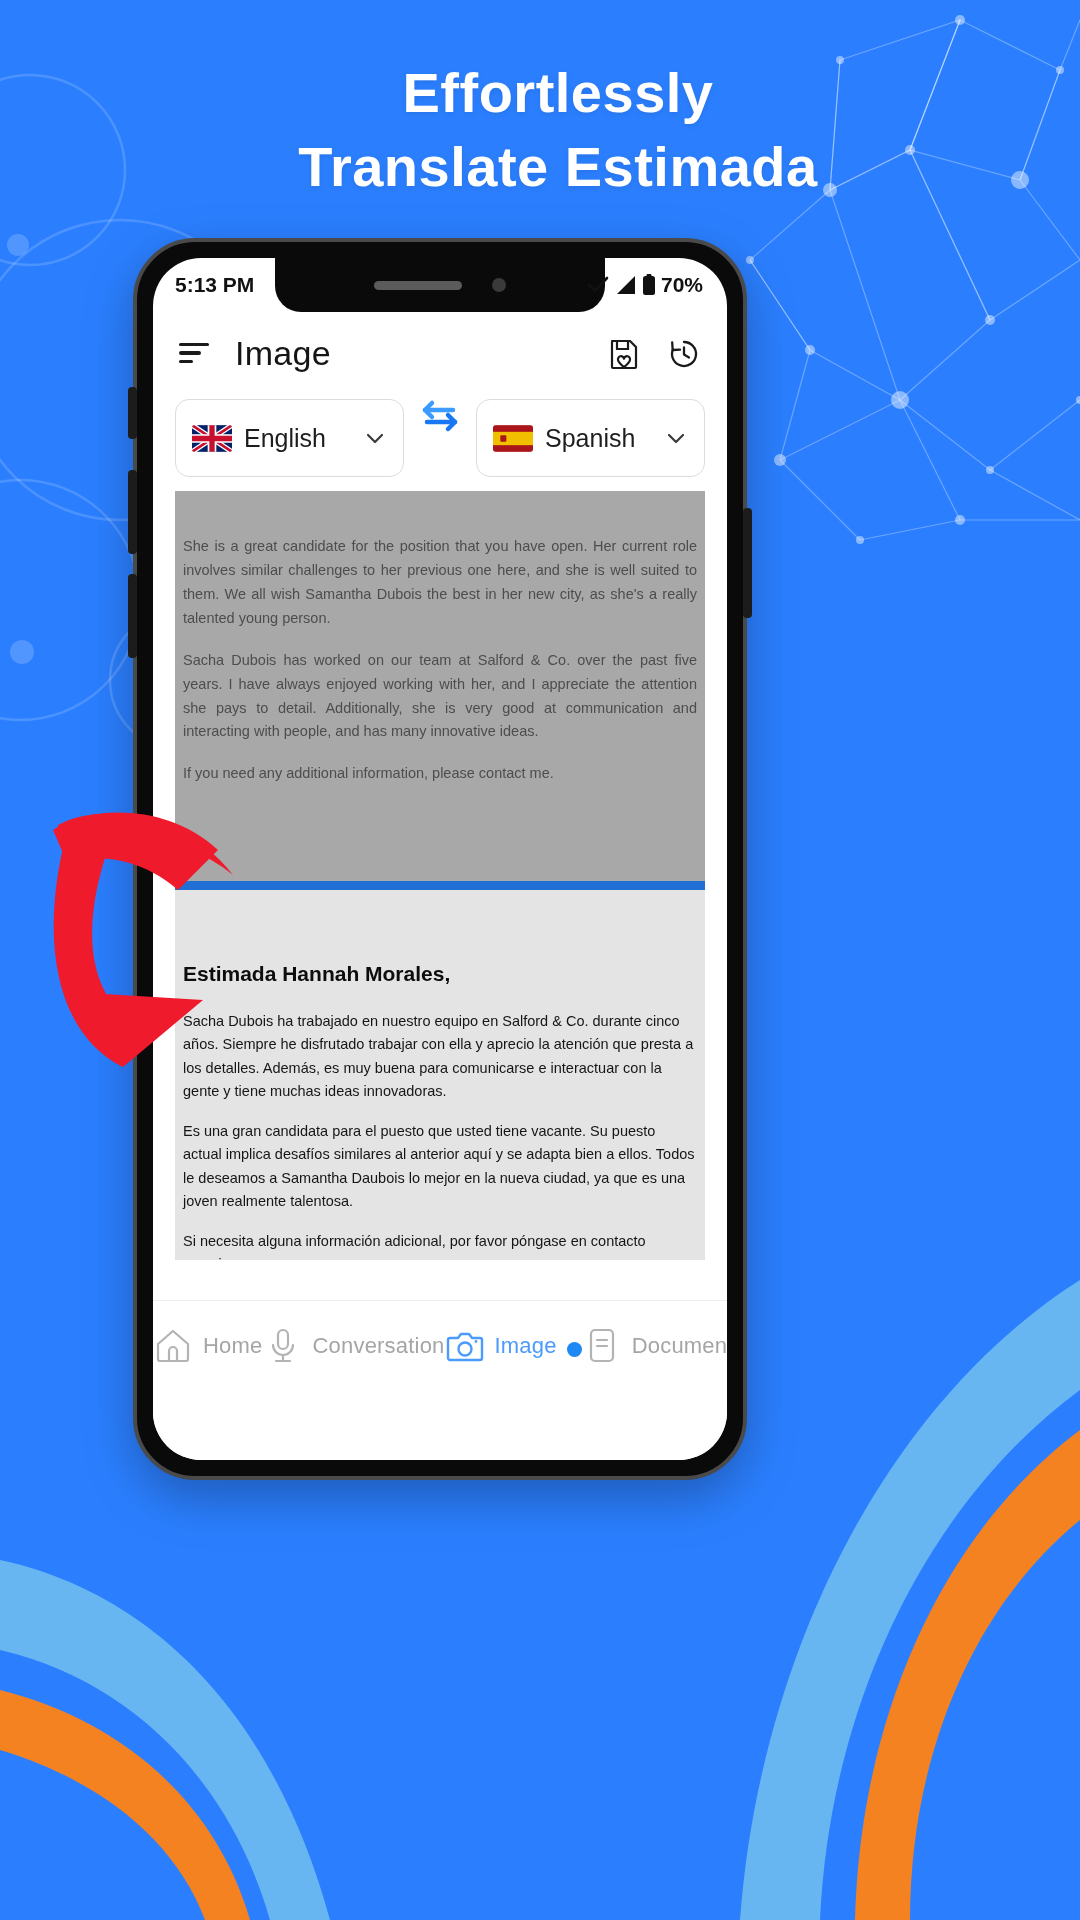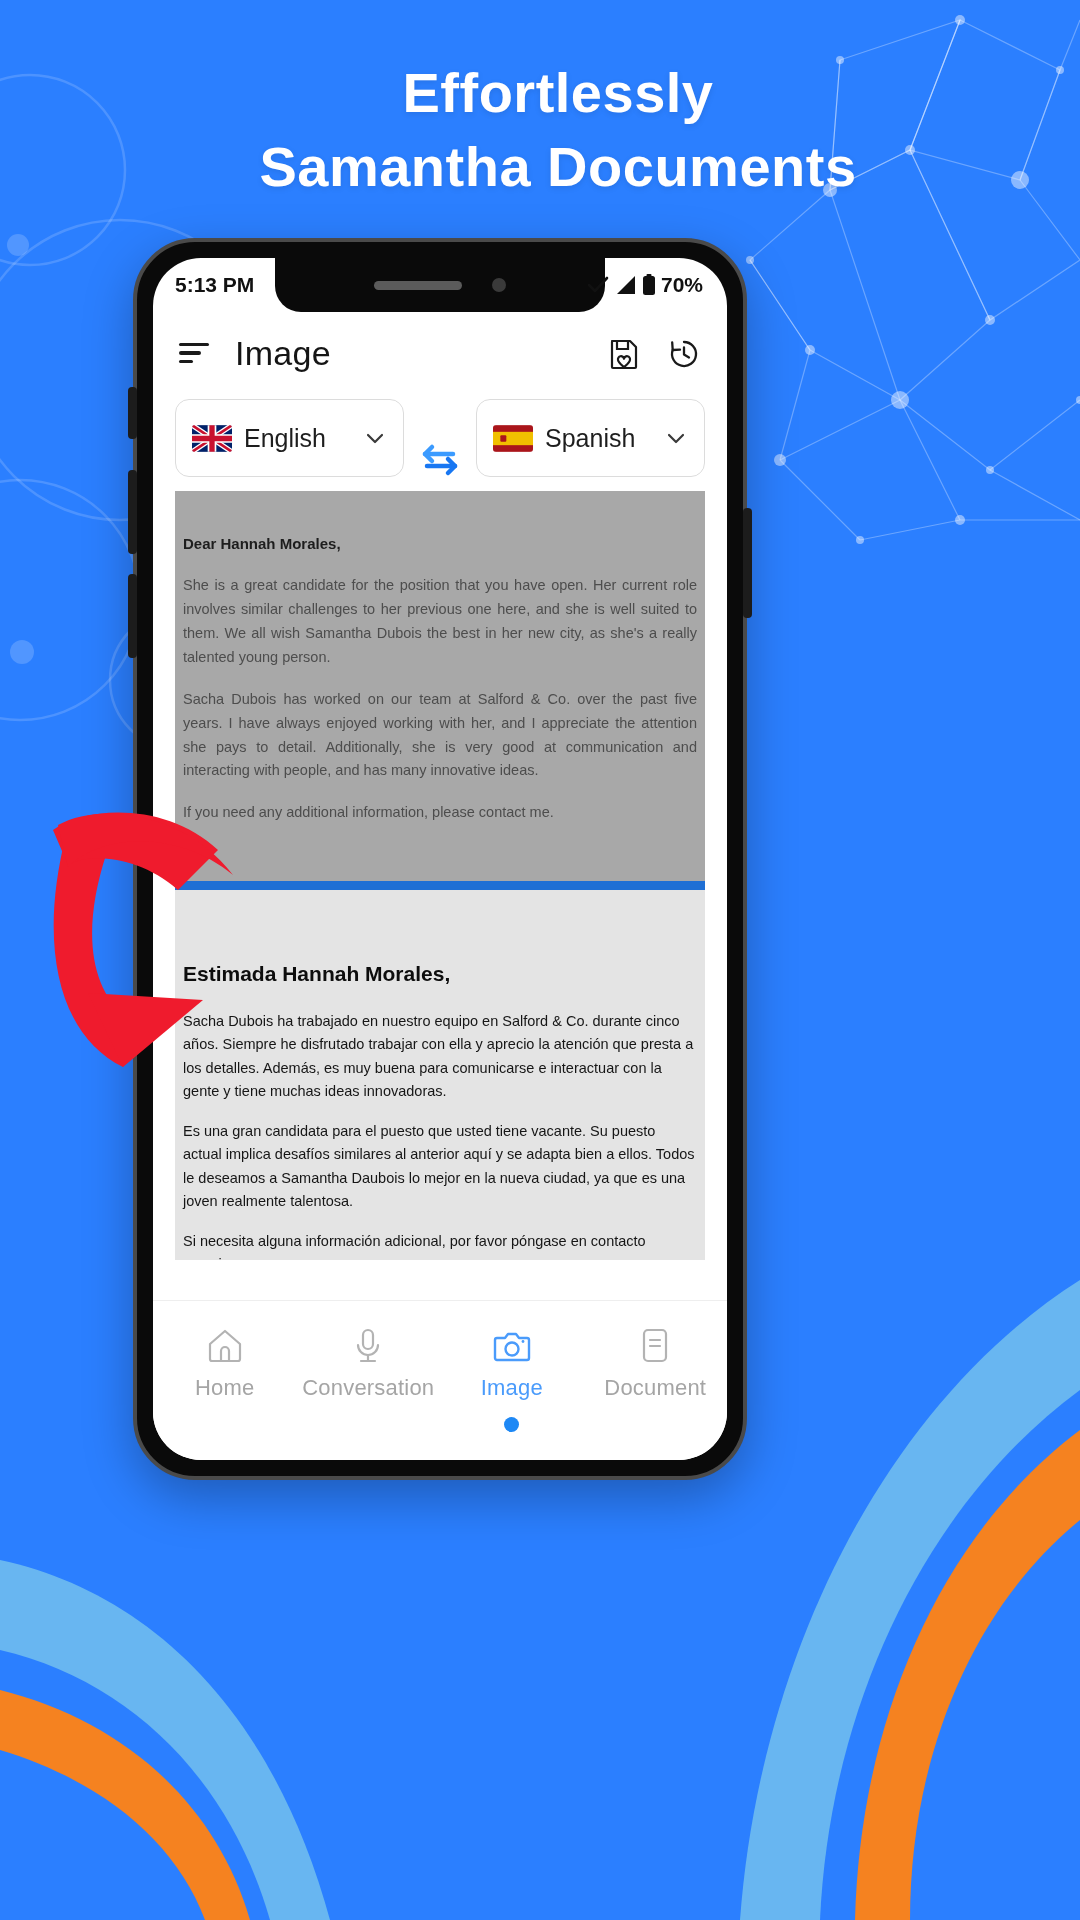--- a/index.html
+++ b/index.html
@@ -103,21 +103,21 @@
   .menu-icon i:nth-child(3) { width: 14px; }
   .app-title {
     font-size: 34px; color: #151515;
     margin-left: 26px; font-weight: 400; letter-spacing: 0.3px;
   }
   .header-actions { margin-left: auto; display: flex; align-items: center; gap: 26px; }
   .header-actions svg { display: block; }
 
   
   .lang-row {
-    display: flex; align-items: flex-end;
+    display: flex; align-items: flex-start;
     padding: 8px 22px 0 22px;
     gap: 10px;
   }
   .lang-select {
     flex: 1 1 0;
     height: 78px;
     border: 1.5px solid #dcdcdc;
     border-radius: 14px;
     background: #fff;
     display: flex; align-items: center;
@@ -159,21 +159,21 @@
   .bottom-nav {
     position: absolute; left: 0; right: 0; bottom: 0;
     height: 160px;
     background: #fff;
     border-top: 1.5px solid #eeeeee;
     display: flex; align-items: flex-start;
     padding-top: 26px;
   }
   .nav-item {
     flex: 1 1 0;
-    display: flex; flex-direction: column; align-items: center; gap: 10px;
+    display: flex; flex-direction: row; align-items: center; gap: 10px;
     cursor: pointer;
     position: relative;
   }
   .nav-label { font-size: 22px; color: #a5a5a5; letter-spacing: .2px; }
   .nav-item.active .nav-label { color: #4a9bfb; }
   .nav-dot {
     width: 15px; height: 15px; border-radius: 50%;
     background: #1e88f5; margin-top: 6px;
   }
   .nav-item svg { display: block; }
@@ -249,21 +249,21 @@
     <path d="M620 300 C510 390 450 540 450 700 L620 700 Z" fill="#2b7fff"></path>
   </svg>
 
   <svg width="680" height="380" style="left:0; bottom:70px;">
     <path d="M0 40 C200 110 420 260 640 340 L640 380 L0 380 Z" fill="#f58220" fill-opacity="0"></path>
   </svg>
 </div>
 
 <div class="headline">
   <div>Effortlessly</div>
-  <div>Samantha Documents</div>
+  <div>Translate Estimada</div>
 </div>
 
 <svg class="arrow" width="320" height="300">
   <path d="M38 40 C10 150 30 240 95 272 L112 232 C62 205 52 140 78 60 Z" fill="#ef1b2d"></path>
   <path d="M25 35 C60 10 140 8 190 55 L150 95 C110 60 60 58 40 70 Z" fill="#ef1b2d"></path>
   <path d="M95 272 L175 205 L60 198 Z" fill="#ef1b2d"></path>
   <path d="M30 30 C75 5 160 20 205 80 C150 35 75 38 40 72 Z" fill="#ef1b2d"></path>
 </svg>
 
 <div class="phone">
@@ -354,21 +354,20 @@
         <span class="lang-name">Spanish</span>
         <svg class="chev" width="24" height="24" viewBox="0 0 24 24">
           <path d="M5 9 L12 16 L19 9" fill="none" stroke="#3a3a3a" stroke-width="2.2" stroke-linecap="round" stroke-linejoin="round"></path>
         </svg>
       </div>
     </div>
 
     <div class="doc-area">
 
       <div class="doc-src">
-        <div class="t-head">Dear Hannah Morales,</div>
         <p>She is a great candidate for the position that you have open. Her current role involves similar challenges to her previous one here, and she is well suited to them. We all wish Samantha Dubois the best in her new city, as she's a really talented young person.</p>
         <p>Sacha Dubois has worked on our team at Salford &amp; Co. over the past five years. I have always enjoyed working with her, and I appreciate the attention she pays to detail. Additionally, she is very good at communication and interacting with people, and has many innovative ideas.</p>
         <p>If you need any additional information, please contact me.</p>
       </div>
 
       <div class="doc-divider"></div>
 
       <div class="doc-trg">
         <div class="t-head">Estimada Hannah Morales,</div>
         <p>Sacha Dubois ha trabajado en nuestro equipo en Salford &amp; Co. durante cinco años. Siempre he disfrutado trabajar con ella y aprecio la atención que presta a los detalles. Además, es muy buena para comunicarse e interactuar con la gente y tiene muchas ideas innovadoras.</p>

